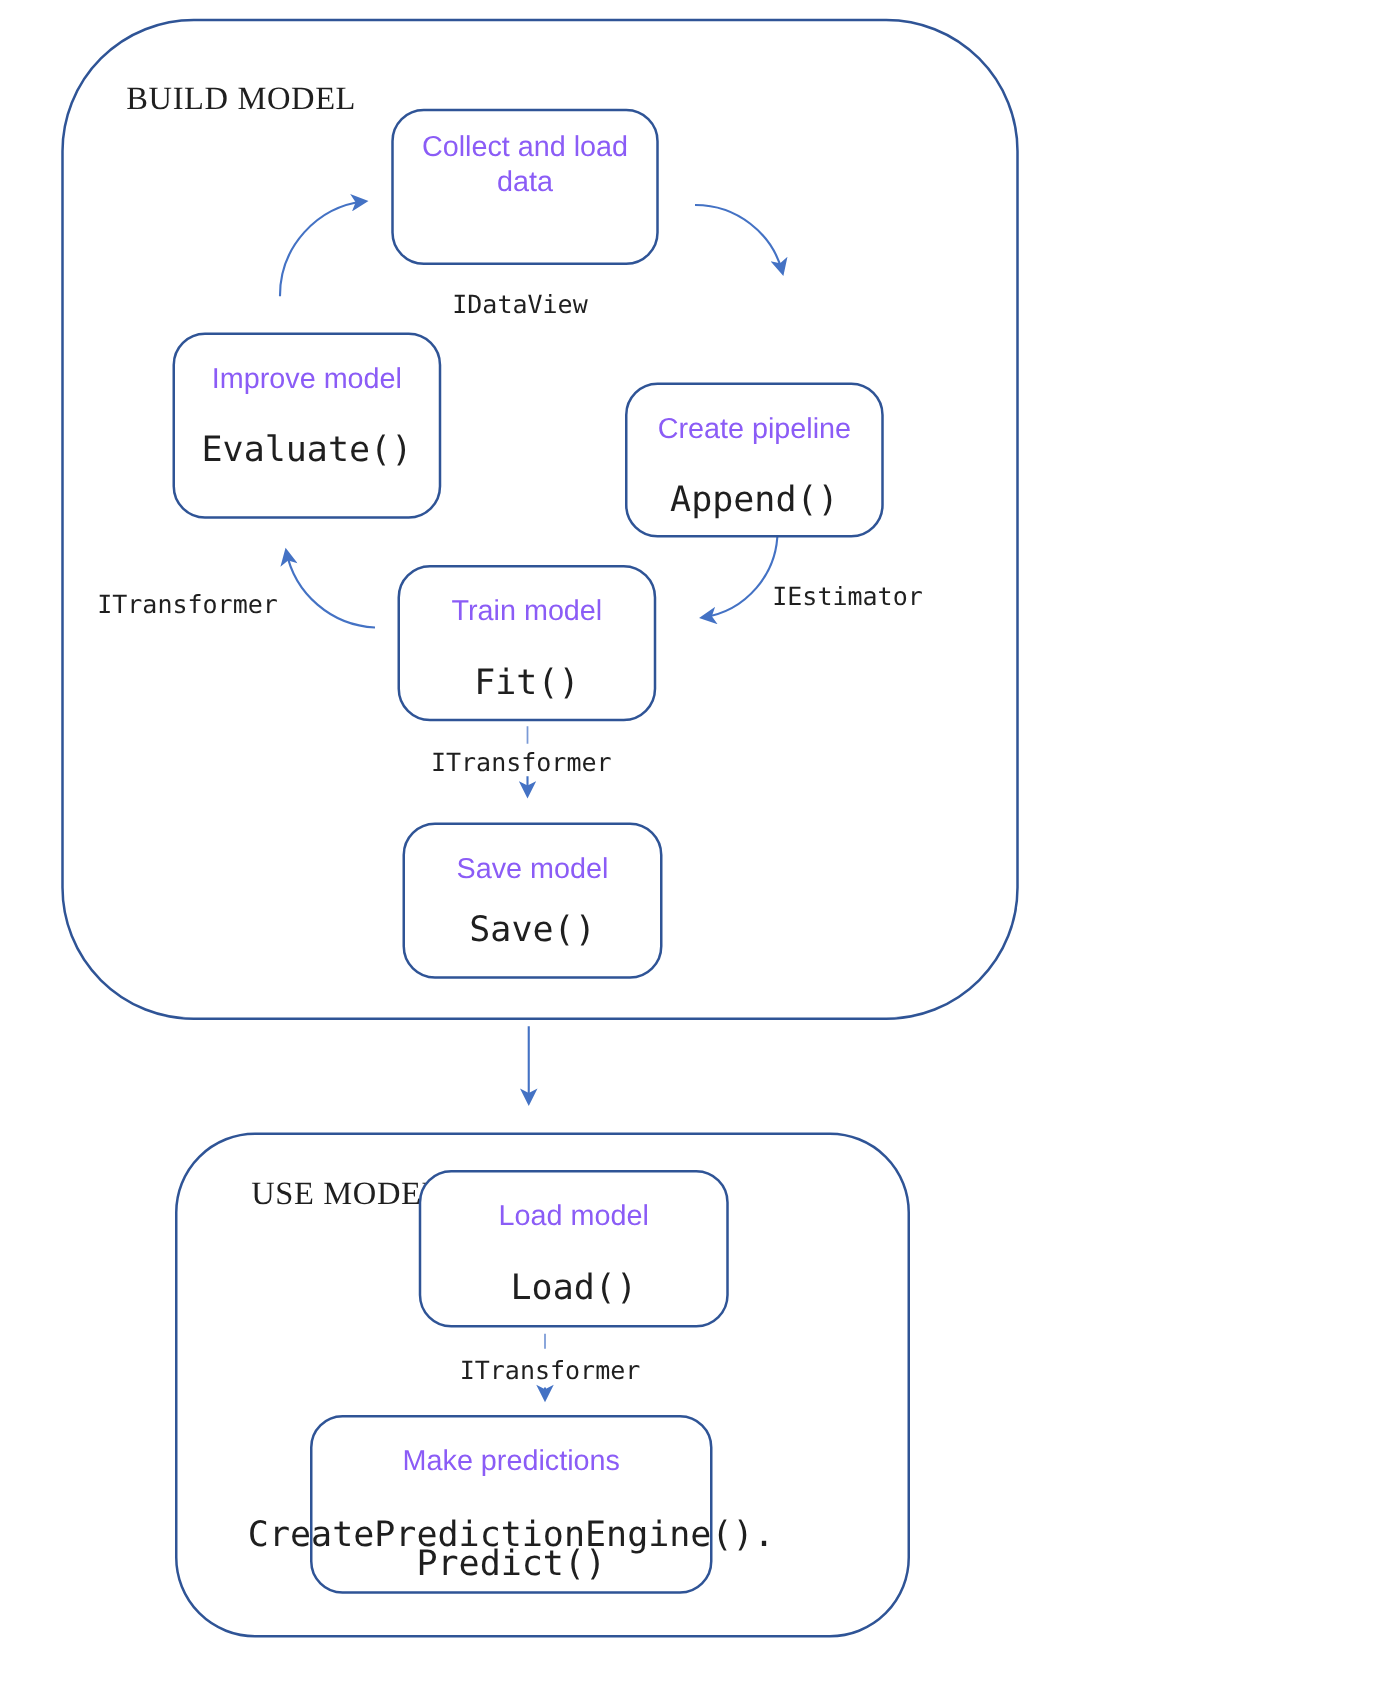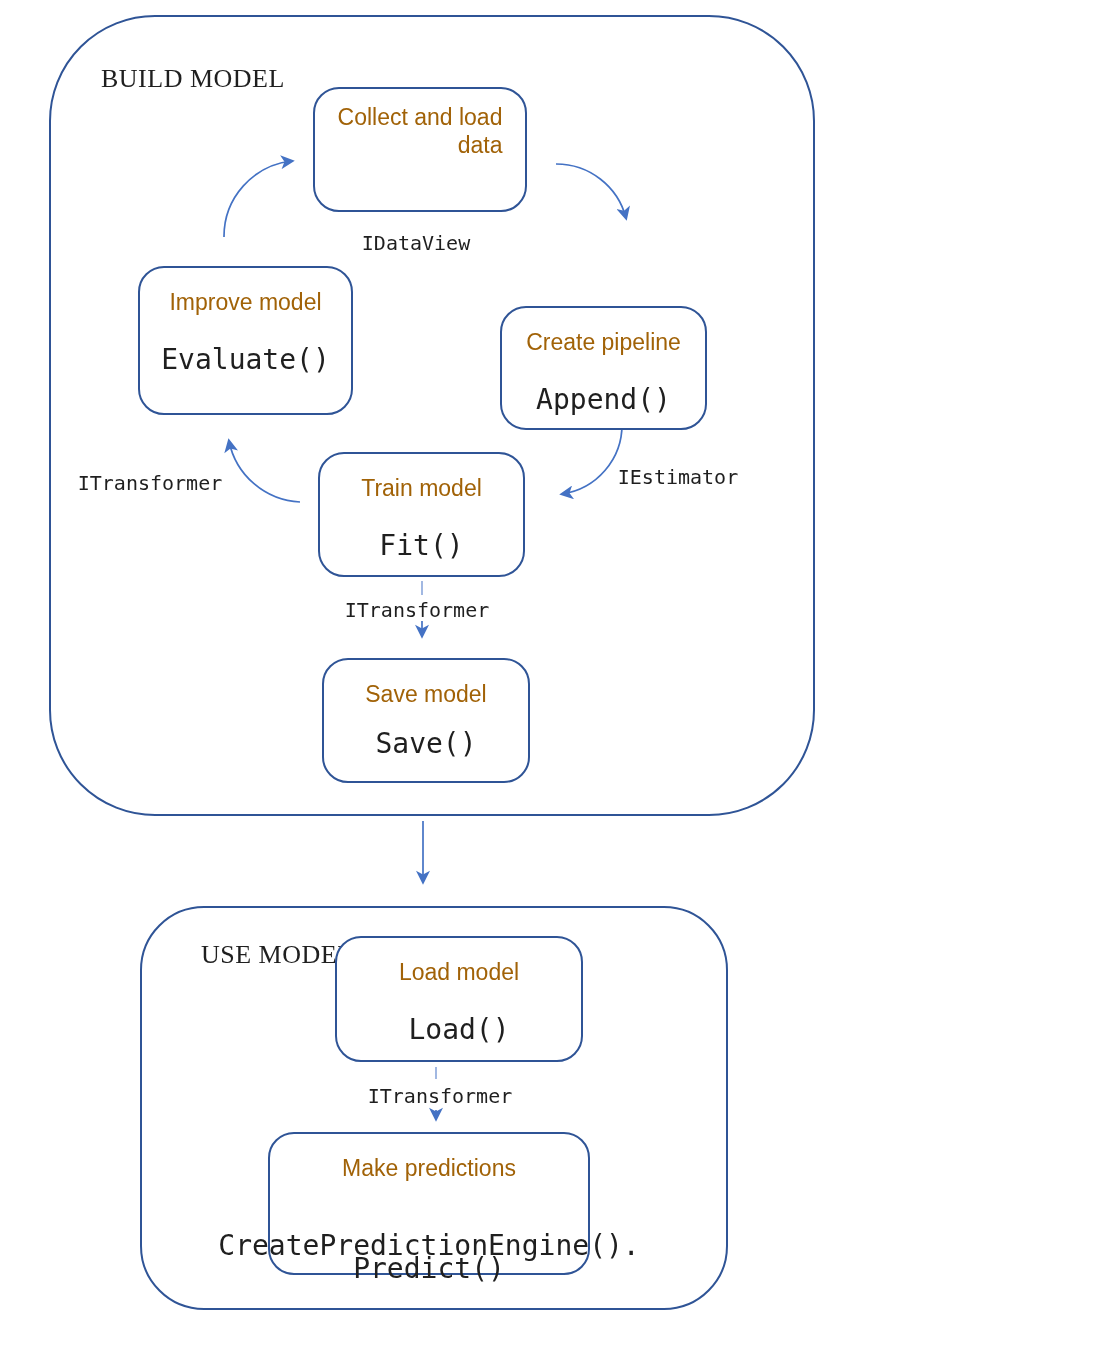--- a/index.html
+++ b/index.html
@@ -16,28 +16,28 @@
     position:absolute;font-size:26px;letter-spacing:0.5px;color:#1f1f1f;white-space:nowrap;font-family:Liberation Serif, serif;
   }
   .label-build{left:101px;top:64px;}
   .label-use{left:173px;top:940px;margin-left:28px;}
   .node{
     position:absolute;border:2px solid #2F5496;border-radius:26px;background:#ffffff;
     box-sizing:border-box;display:flex;flex-direction:column;align-items:center;
     padding-top:20px;gap:32px;
   }
   .node-title{
-    font-size:23px;line-height:28px;text-align:right;white-space:pre-line;color:#a16207;
+    font-size:23px;line-height:28px;text-align:center;white-space:pre-line;color:#8b5cf6;
   }
   .node-code{
     font-family:"DejaVu Sans Mono",monospace;font-size:28px;line-height:23px;
     text-align:center;white-space:pre-line;color:#1f1f1f;
   }
   .node-collect{padding-top:14px;}
-  .node-make{gap:52px;margin-left:20px;}
+  .node-make{gap:34px;}
   .elabel{
     position:absolute;transform:translate(-50%,-50%);
     font-family:"DejaVu Sans Mono",monospace;font-size:20px;color:#1f1f1f;white-space:nowrap;
   }
   svg.arrows{position:absolute;left:0;top:0;pointer-events:none;}
   .apath{fill:none;stroke:#4472C4;stroke-width:1.7px;}
   .apath-thin{fill:none;stroke:#7A9AD6;stroke-width:1.4px;}
 </style>
 </head>
 <body>

